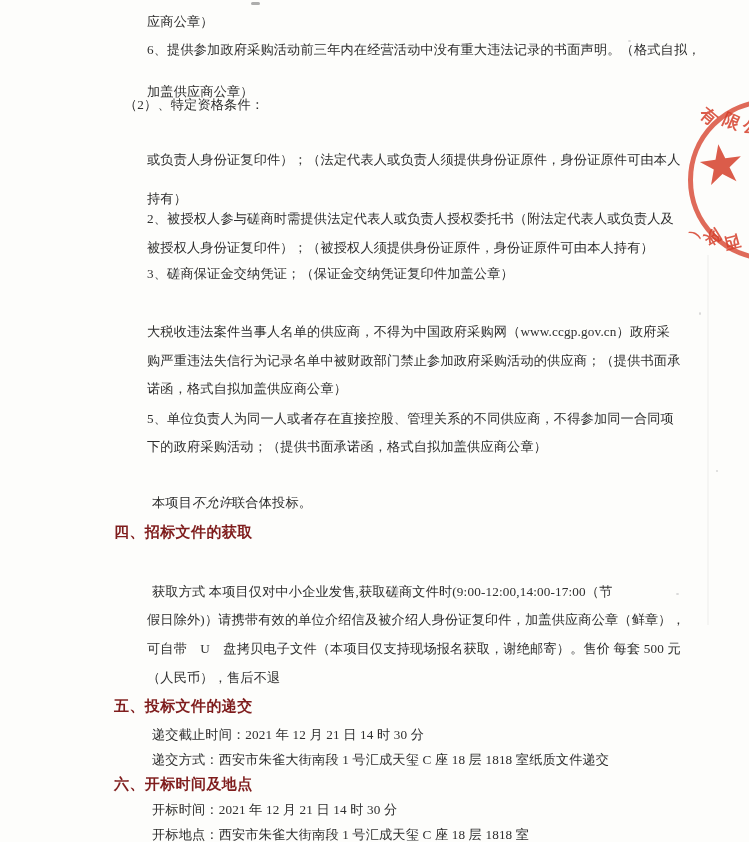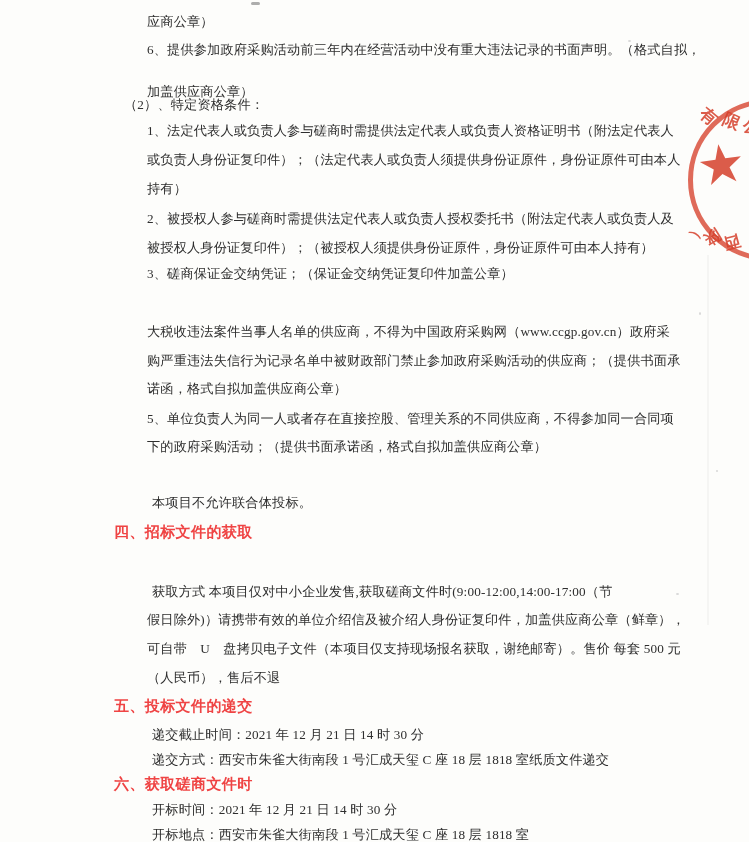--- a/index.html
+++ b/index.html
@@ -16,22 +16,22 @@
     position:absolute;
     white-space:nowrap;
     font-size:13.2px;
     color:#2e2e2e;
     letter-spacing:0.15px;
     line-height:1.2;
   }
   .b   { left:121px;margin-left:26px; }
   .p2  { left:124px; }
   .ind { left:152px; }
-  .h   { left:114px; font-weight:700; font-size:15px; letter-spacing:0.4px; color:#ef4444; }
-  .i   { }
+  .h   { left:114px; font-weight:700; font-size:15px; letter-spacing:0.4px; color:#7f1d1d; }
+  .i   { font-style:italic; }
 
   
   .streak {
     position:absolute; left:707px; top:255px; width:2px; height:370px;
     background:rgba(90,90,90,0.05);
   }
   .speck { position:absolute; border-radius:50%; background:#c9c9c9; opacity:.7; }
   .sp1 { left:628px; top:40px;  width:3px; height:2px; }
   .sp2 { left:699px; top:312px; width:2px; height:3px; }
   .sp3 { left:716px; top:470px; width:2px; height:2px; }
@@ -69,23 +69,22 @@
 </style>
 </head>
 <body>
 
 <div class="page">
 
   <div class="ln b" style="top:14px">应商公章）</div>
   <div class="ln b" style="top:42px">6、提供参加政府采购活动前三年内在经营活动中没有重大违法记录的书面声明。（格式自拟，</div>
   <div class="ln b" style="top:84px">加盖供应商公章）</div>
   <div class="ln p2" style="top:97px">（2）、特定资格条件：</div>
-  <div class="ln b" style="top:123px">1、法定代表人或负责人参与磋商时需提供法定代表人或负责人资格证明书（附法定代表人</div>
   <div class="ln b" style="top:152px">或负责人身份证复印件）；（法定代表人或负责人须提供身份证原件，身份证原件可由本人</div>
-  <div class="ln b" style="top:181px">持有）</div>
+  <div class="ln b" style="top:191px">持有）</div>
   <div class="ln b" style="top:211px">2、被授权人参与磋商时需提供法定代表人或负责人授权委托书（附法定代表人或负责人及</div>
   <div class="ln b" style="top:240px">被授权人身份证复印件）；（被授权人须提供身份证原件，身份证原件可由本人持有）</div>
   <div class="ln b" style="top:266px">3、磋商保证金交纳凭证；（保证金交纳凭证复印件加盖公章）</div>
   <div class="ln b" style="top:324px">大税收违法案件当事人名单的供应商，不得为中国政府采购网（www.ccgp.gov.cn）政府采</div>
   <div class="ln b" style="top:381px">诺函，格式自拟加盖供应商公章）</div>
   <div class="ln b" style="top:353px">购严重违法失信行为记录名单中被财政部门禁止参加政府采购活动的供应商；（提供书面承</div>
   <div class="ln b" style="top:411px">5、单位负责人为同一人或者存在直接控股、管理关系的不同供应商，不得参加同一合同项</div>
   <div class="ln b" style="top:439px">下的政府采购活动；（提供书面承诺函，格式自拟加盖供应商公章）</div>
 
   <div class="ln ind" style="top:495px">
@@ -95,21 +94,21 @@
   <div class="ln h" style="top:523px">四、招标文件的获取</div>
   <div class="ln ind" style="top:584px">获取方式  本项目仅对中小企业发售,获取磋商文件时(9:00-12:00,14:00-17:00（节</div>
   <div class="ln b" style="top:612px">假日除外)）请携带有效的单位介绍信及被介绍人身份证复印件，加盖供应商公章（鲜章），</div>
   <div class="ln b" style="top:641px">可自带　U　盘拷贝电子文件（本项目仅支持现场报名获取，谢绝邮寄）。售价  每套 500 元</div>
   <div class="ln b" style="top:670px">（人民币），售后不退</div>
 
   <div class="ln h" style="top:697px">五、投标文件的递交</div>
   <div class="ln ind" style="top:727px">递交截止时间：2021 年 12 月 21 日  14 时 30 分</div>
   <div class="ln ind" style="top:752px">递交方式：西安市朱雀大街南段 1 号汇成天玺 C 座 18 层 1818 室纸质文件递交</div>
 
-  <div class="ln h" style="top:775px">六、获取磋商文件时</div>
+  <div class="ln h" style="top:775px">六、开标时间及地点</div>
   <div class="ln ind" style="top:802px">开标时间：2021 年 12 月 21 日  14 时 30 分</div>
   <div class="ln ind" style="top:827px">开标地点：西安市朱雀大街南段 1 号汇成天玺 C 座 18 层 1818 室</div>
 
   <div class="stamp">
     <div class="stamp-ring"></div>
     <span class="stamp-star">★</span>
     <span class="arc a0">有</span>
     <span class="arc a1">限</span>
     <span class="arc a2">公</span>
     <span class="arc b0">（</span>

